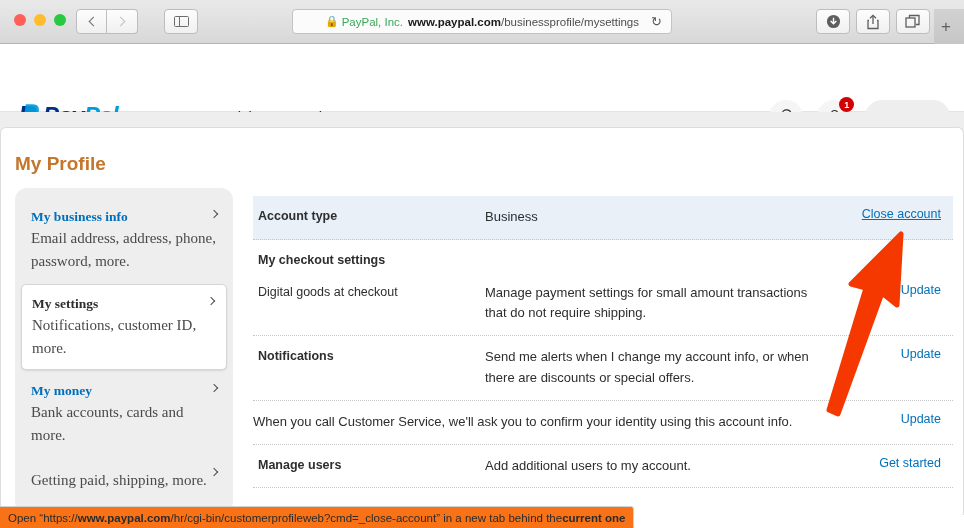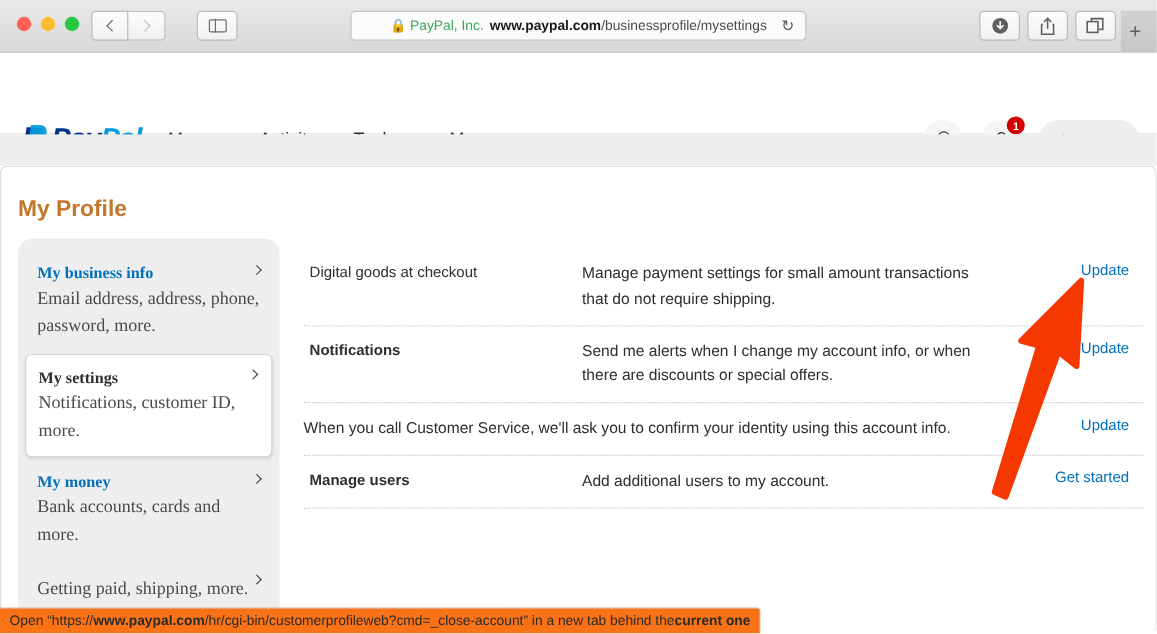--- a/index.html
+++ b/index.html
@@ -105,21 +105,21 @@
     display: flex; align-items: center; justify-content: center;
   }
   .logout {
     background: #eeeeee; border-radius: 20px; padding: 9px 19px;
     font-size: 14px; color: #2c2e2f;
   }
 
   
   .greyband { position: absolute; left: 0; top: 112px; width: 964px; height: 26px; background: #eeeeee; }
   .content-card {
-    position: absolute; left: 0px; top: 138px; width: 964px; height: 388px;
+    position: absolute; left: 0px; top: 127px; width: 964px; height: 388px;
     background: #ffffff; border: 1px solid #dcdcdc; border-bottom: none;
     border-radius: 6px 6px 0 0;
   }
 
   .page-title {
     position: absolute; left: 14px; top: 25px;
     color: #c4762a; font-size: 19px; font-weight: bold;
   }
 
   
@@ -298,21 +298,33 @@
 
       <div class="side-item">
         <div class="side-desc">Getting paid, shipping, more.</div>
         <span class="side-arrow"></span>
       </div>
 
     </div>
 
     <div class="settings">
 
-
+      <div class="srow highlight">
+        <div class="scol-label">Account type</div>
+        <div class="scol-desc">Business</div>
+        <div class="scol-action">
+          <a href="#" class="ul">Close account</a>
+        </div>
+      </div>
+
+      <div class="srow section">
+        <div class="scol-label">My checkout settings</div>
+        <div class="scol-desc"></div>
+        <div class="scol-action"></div>
+      </div>
 
       <div class="srow">
         <div class="scol-label plain">Digital goods at checkout</div>
         <div class="scol-desc">Manage payment settings for small amount transactions that do not require shipping.</div>
         <div class="scol-action">
           <a href="#">Update</a>
         </div>
       </div>
 
       <div class="srow">

